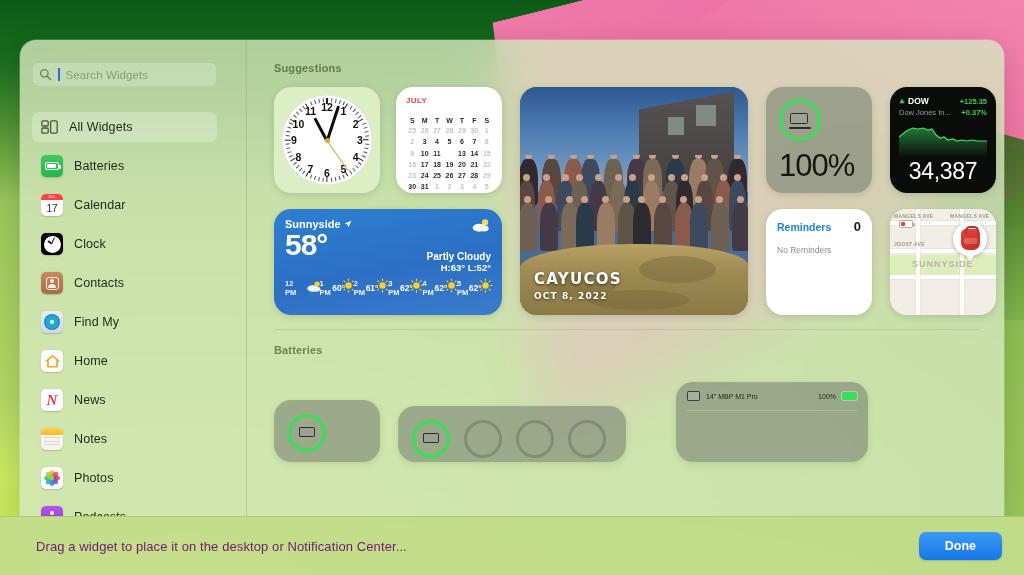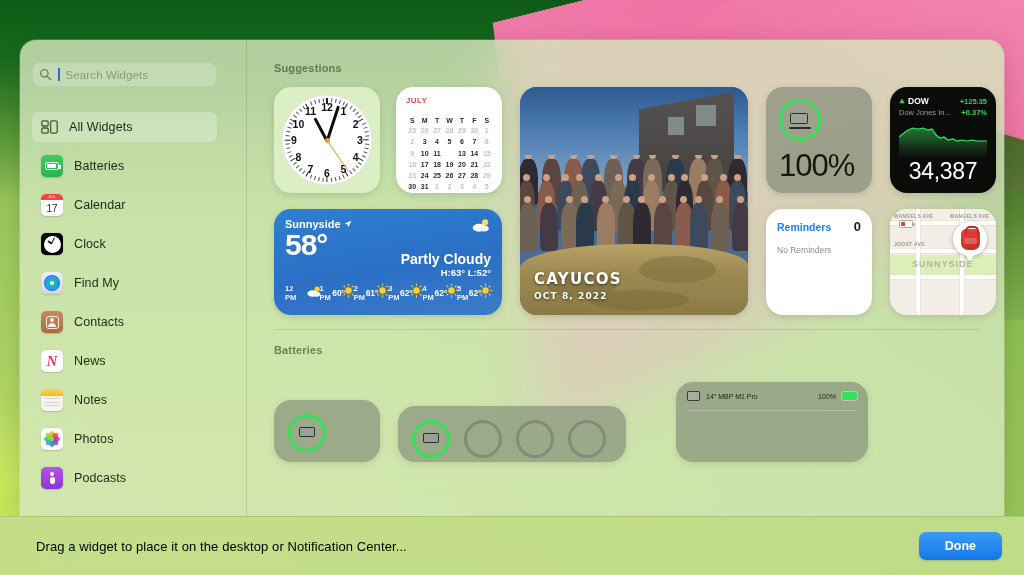--- a/index.html
+++ b/index.html
@@ -202,21 +202,21 @@
   .cal-d.today::before { content:""; position:absolute; left:50%; top:50%; width:10.5px; height:10.5px;
       margin:-5.25px 0 0 -5.25px; background:#f0463c; border-radius:50%; z-index:-1; }
   .cal-d.today span { position:relative; z-index:1; }
 
   
   .wd-weather { background: linear-gradient(170deg, #2e7fd1 0%, #2b6fc5 55%, #3b7cc9 100%); color:#fff; padding:9px 11px; }
   .wx-top { display:flex; justify-content:space-between; align-items:flex-start;}
   .wx-city { font-size:11px; font-weight:bold; display:flex; align-items:center; gap:3px; }
   .wx-temp { font-size:30px; font-weight:700; line-height:0.95; margin-top:1px; letter-spacing:-1px;}
   .wx-right { text-align:right; }
-  .wx-cond { font-size:14px; font-weight:bold; margin-top:14px;}
+  .wx-cond { font-size:10px; font-weight:bold; margin-top:14px;}
   .wx-hl { font-size:9.5px; font-weight:bold; }
   .wx-hours { display:flex; justify-content:space-between; margin-top:5px;}
   .wx-h { display:flex; flex-direction:row; align-items:center; gap:10px; width:34px;}
   .wx-h .t { font-size:7.5px; font-weight:bold; opacity:0.92;}
   .wx-h .deg { font-size:8.5px; font-weight:bold; }
 
   
   .wd-photo { background:#4b6a8f; }
   .photo-sky { position:absolute; left:0; top:0; width:100%; height:46%;
       background: linear-gradient(180deg,#2d5a90 0%, #4f7fb4 45%, #86a6c4 100%); }
@@ -310,21 +310,21 @@
   #bottombar {
     position: absolute; left: 0; bottom: 0; width: 1024px; height: 59px;
     background: rgba(196,222,140,0.93);
     backdrop-filter: blur(20px);
     -webkit-backdrop-filter: blur(20px);
     border-top: 0.5px solid rgba(90,115,60,0.20);
     display: flex; align-items: center; justify-content: space-between;
     padding: 0 22px 0 36px;
     z-index: 5;
   }
-  .hint { font-size: 13px; color: #000000; letter-spacing: 0.1px; }
+  .hint { font-size: 13px; color: #701a75; letter-spacing: 0.1px; }
   .done-btn {
     background: linear-gradient(180deg,#3a9bf5,#1577e8);
     color:#fff; font-size:12.5px; font-weight:bold;
     border:none; border-radius:7px;
     padding: 7px 26px;
     box-shadow: 0 1px 2px rgba(0,0,0,0.18);
     cursor: default;
   }
 </style>
 </head>
@@ -381,33 +381,41 @@
       <div class="app-icon ic-clock">
         <div class="face">
             <div class="h"></div>
             <div class="m"></div>
           </div>
       </div>
       <span class="side-label">Clock</span>
     </div>
 
     <div class="side-item">
+      <div class="app-icon ic-contacts">
+          <div class="p"></div>
+        </div>
+      <span class="side-label">Contacts</span>
+    </div>
+
+    <div class="side-item">
       <div class="app-icon ic-findmy">
           <div class="r"></div>
         </div>
       <span class="side-label">Find My</span>
     </div>
 
     <div class="side-item">
-      <div class="app-icon ic-contacts">
-          <div class="p"></div>
-        </div>
-      <span class="side-label">Contacts</span>
-    </div>
-
+      <div class="app-icon ic-home">
+        <svg viewBox="0 0 16 16">
+            <path d="M8 2 L14.4 7.4 L12.8 7.4 L12.8 13.6 L3.2 13.6 L3.2 7.4 L1.6 7.4 Z" fill="none" stroke="#f5a623" stroke-width="1.8" stroke-linejoin="round"></path>
+          </svg>
+      </div>
+      <span class="side-label">Home</span>
+    </div>
 
     <div class="side-item">
       <div class="app-icon ic-news">
           <span class="n">N</span>
         </div>
       <span class="side-label">News</span>
     </div>
 
     <div class="side-item">
       <div class="app-icon ic-notes">

